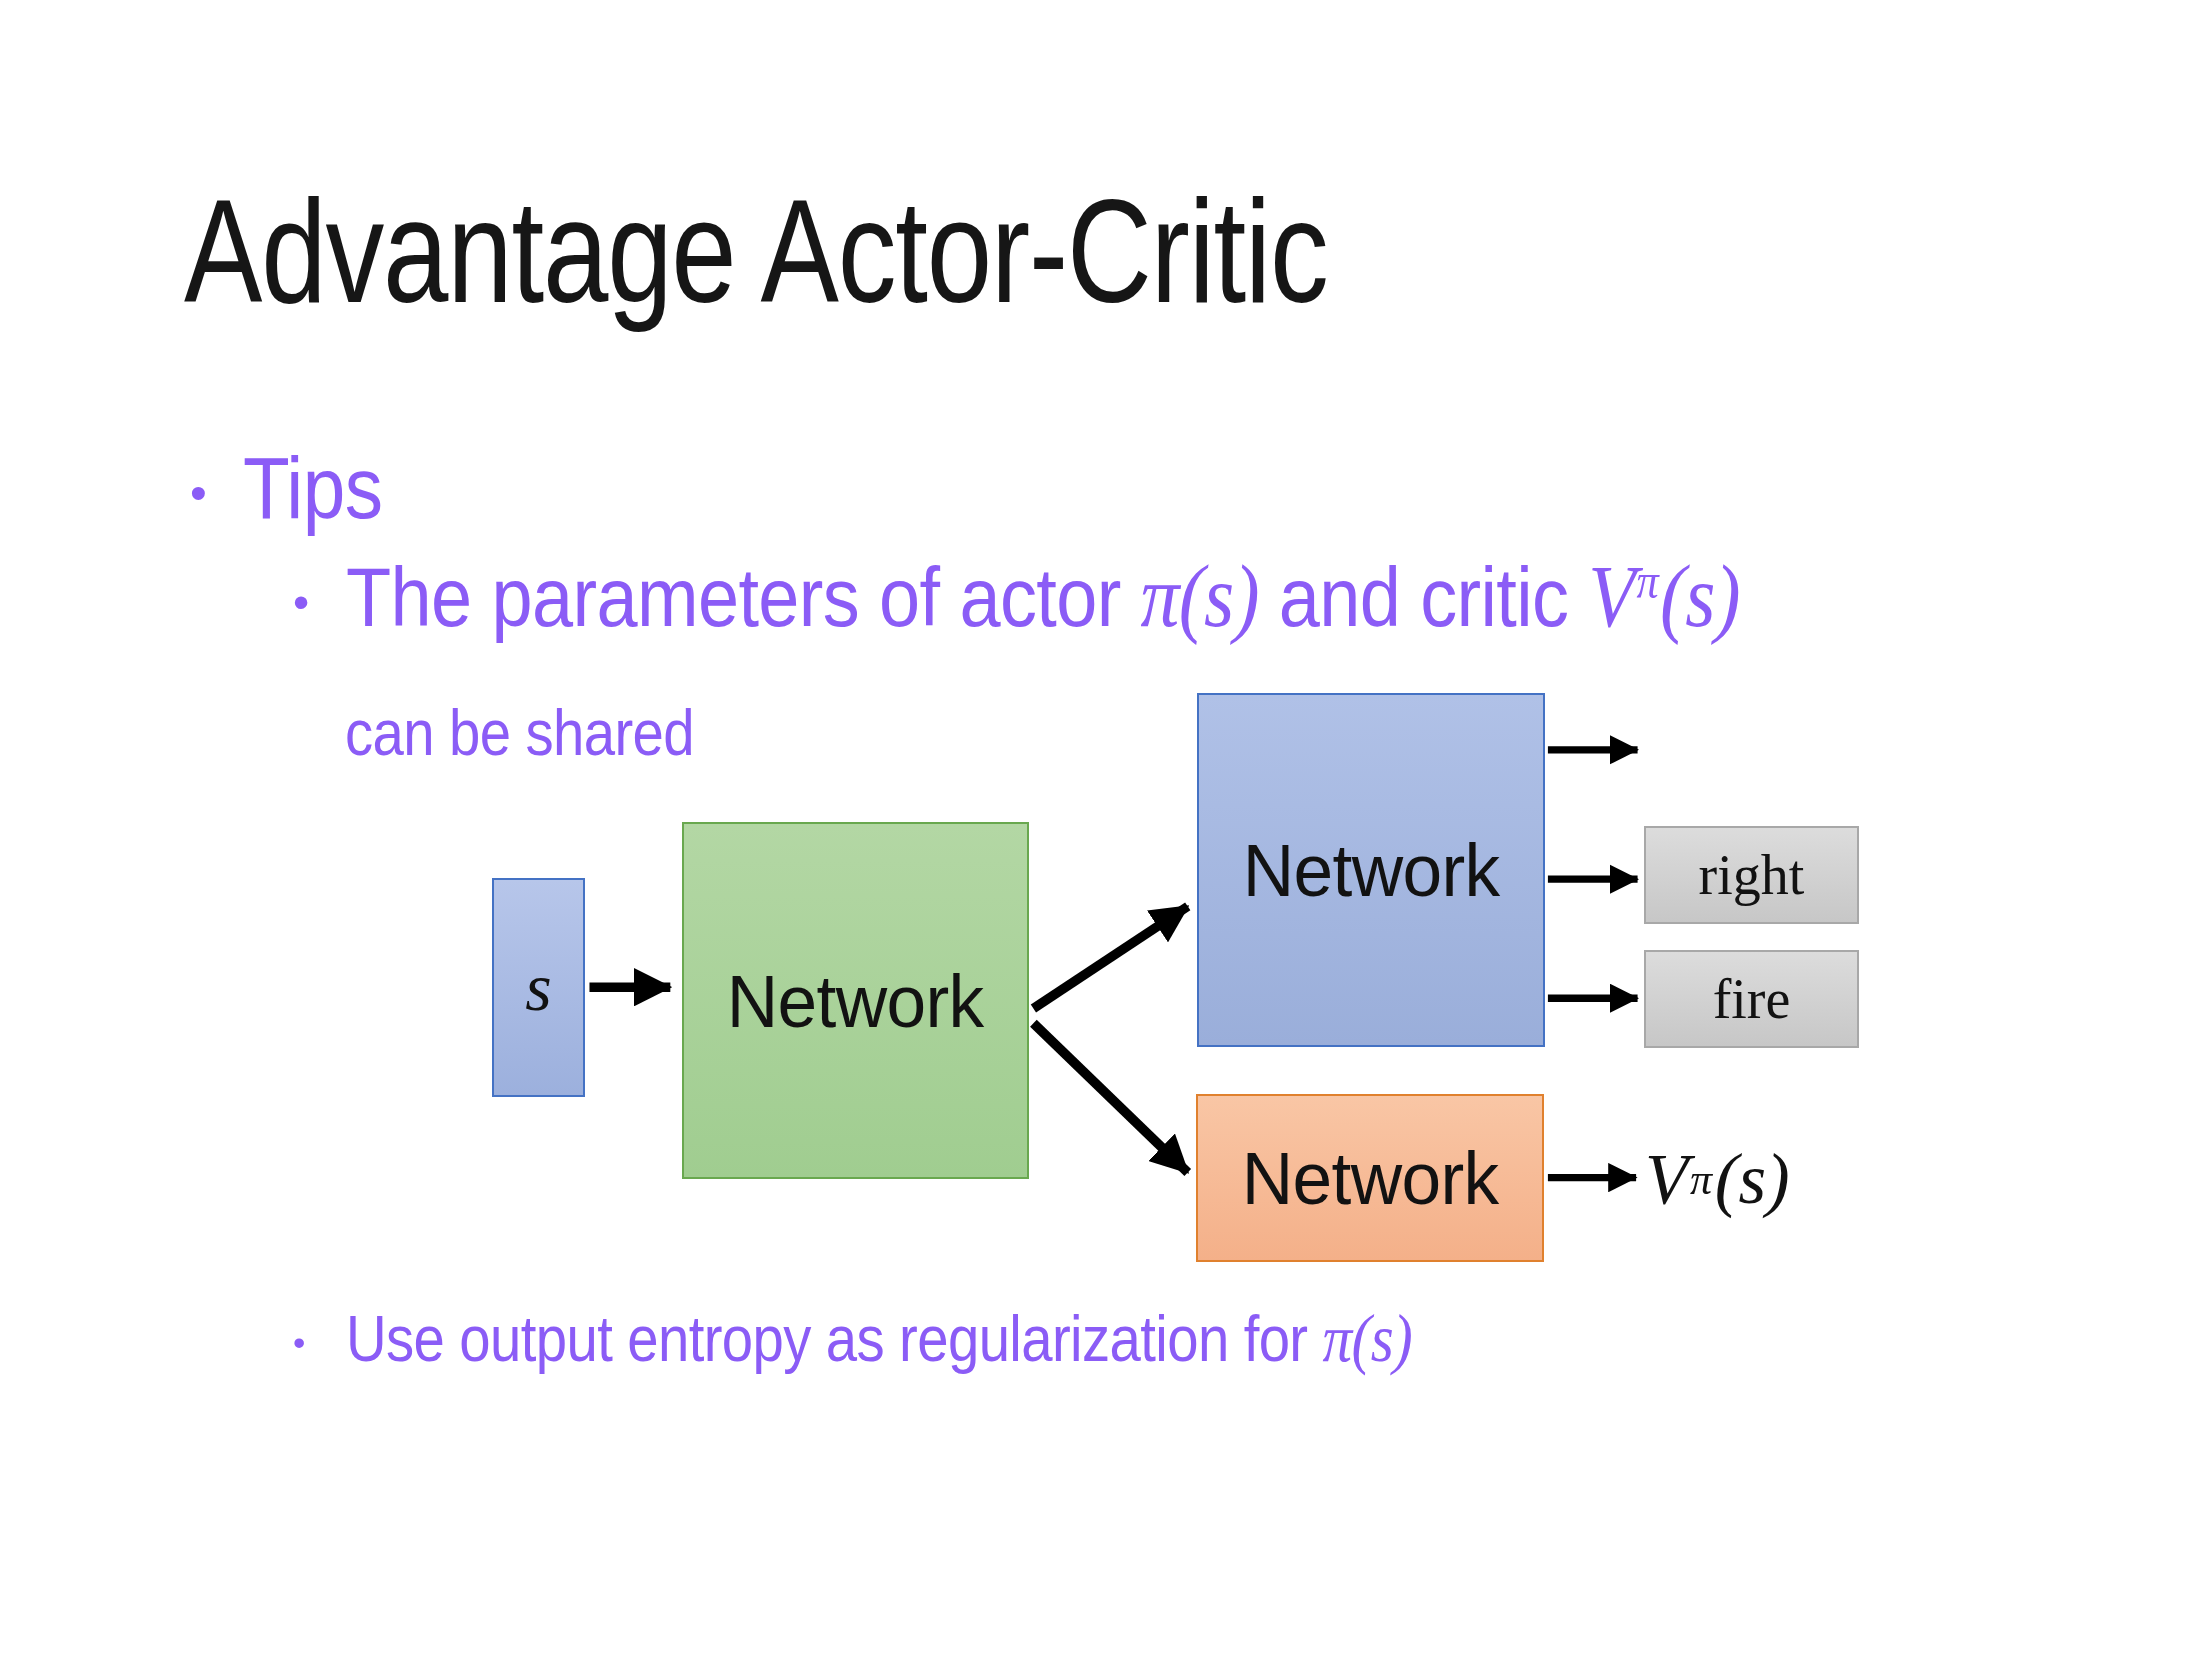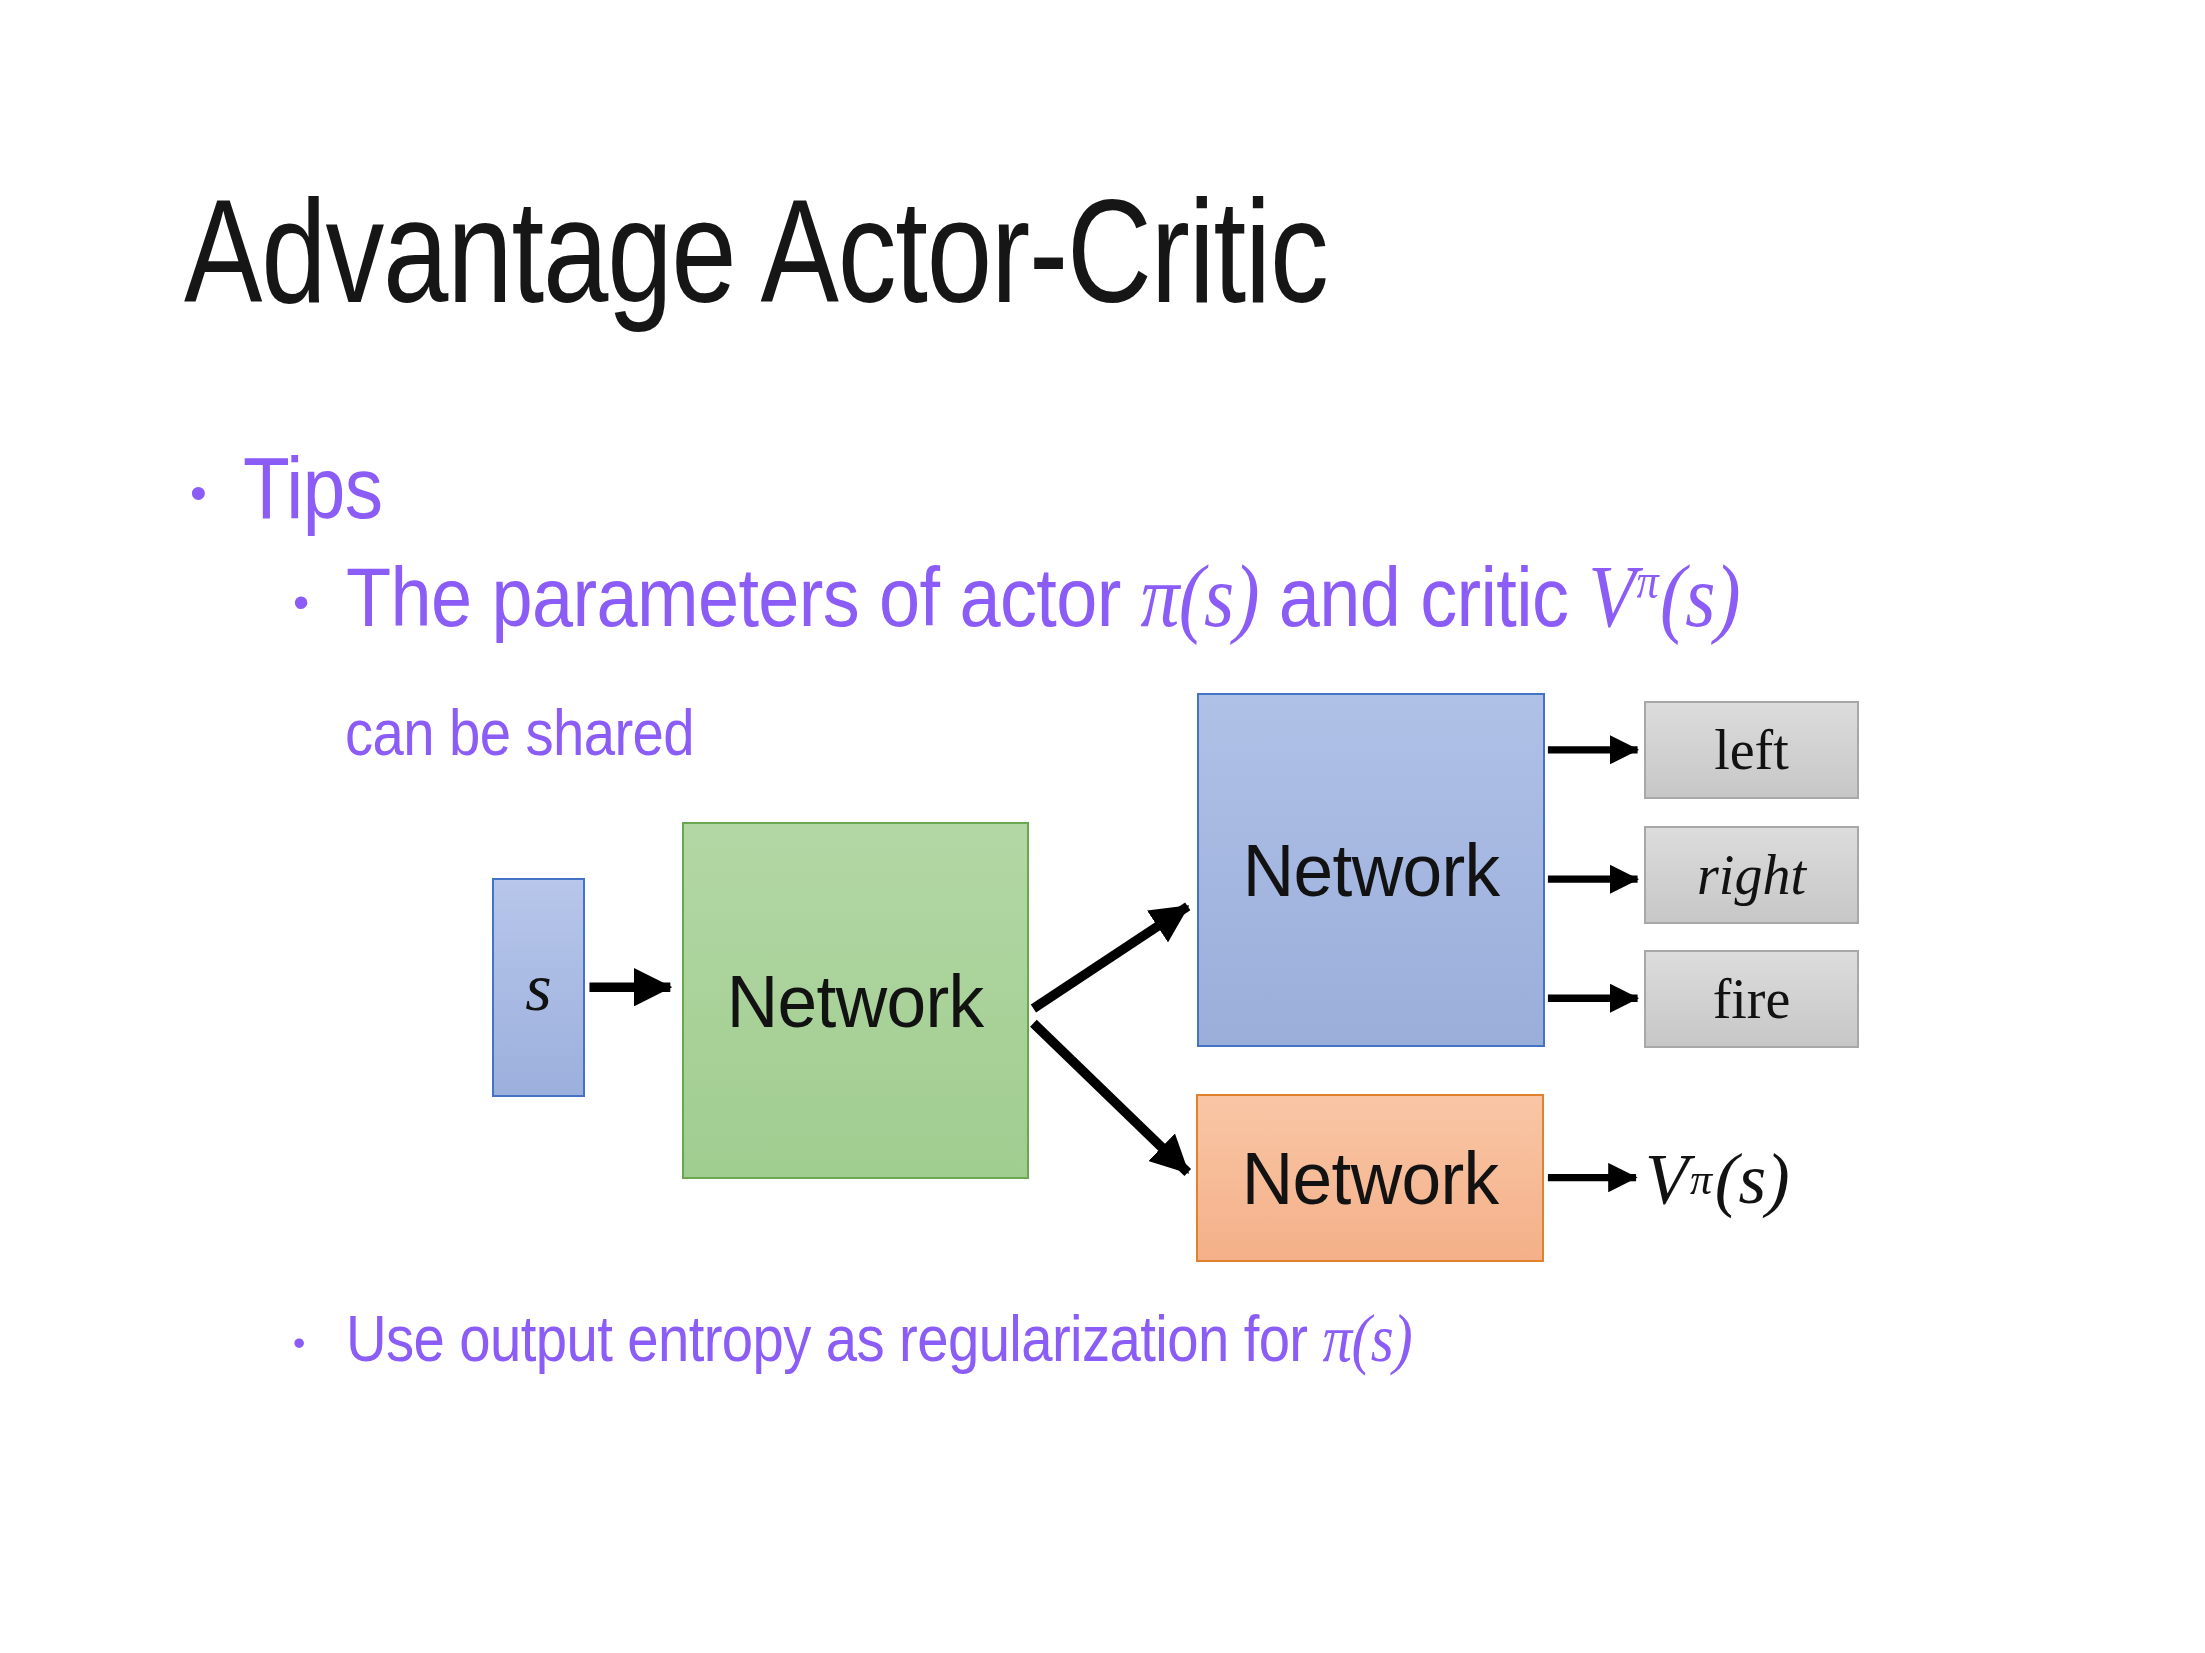--- a/index.html
+++ b/index.html
@@ -70,21 +70,21 @@
   .box-critic { left: 1196px; top: 1094px; width: 348px; height: 168px;
                 background: linear-gradient(#f9c6a5, #f4b089);
                 border: 2.2px solid #e0812e; }
   .slabel { font-family: "Liberation Serif", serif; font-style: italic; font-size: 68px; }
   .action {
     left: 1644px; width: 215px; height: 98px;
     background: linear-gradient(#dcdcdc, #c7c7c7);
     border: 2.2px solid #a8a8a8;
   }
   .action-left  { top: 701px; }
-  .action-right { top: 826px; font-style: italic; }
+  .action-right { top: 826px; }
   .action-fire  { top: 950px; }
   .action .alabel { font-family: "Liberation Serif", serif; font-size: 56px; color: #121212; }
   .v-output {
     left: 1645px; top: 1132px; height: 94px;
     display: flex; align-items: center;
     font-family: "Liberation Serif", serif;
     font-style: italic;
     font-size: 71px;
     color: #121212;
   }
@@ -126,23 +126,20 @@
   </div>
 
   <div class="box box-actor">
     <span class="netlabel">Network</span>
   </div>
 
   <div class="box box-critic">
     <span class="netlabel">Network</span>
   </div>
 
-  <div class="box action action-left">
-    <span class="alabel">left</span>
-  </div>
   <div class="box action action-right">
     <span class="alabel">right</span>
   </div>
   <div class="box action action-fire">
     <span class="alabel">fire</span>
   </div>
 
   <div class="abs v-output">
     <span>V</span>
       <sup class="msup">π</sup>

